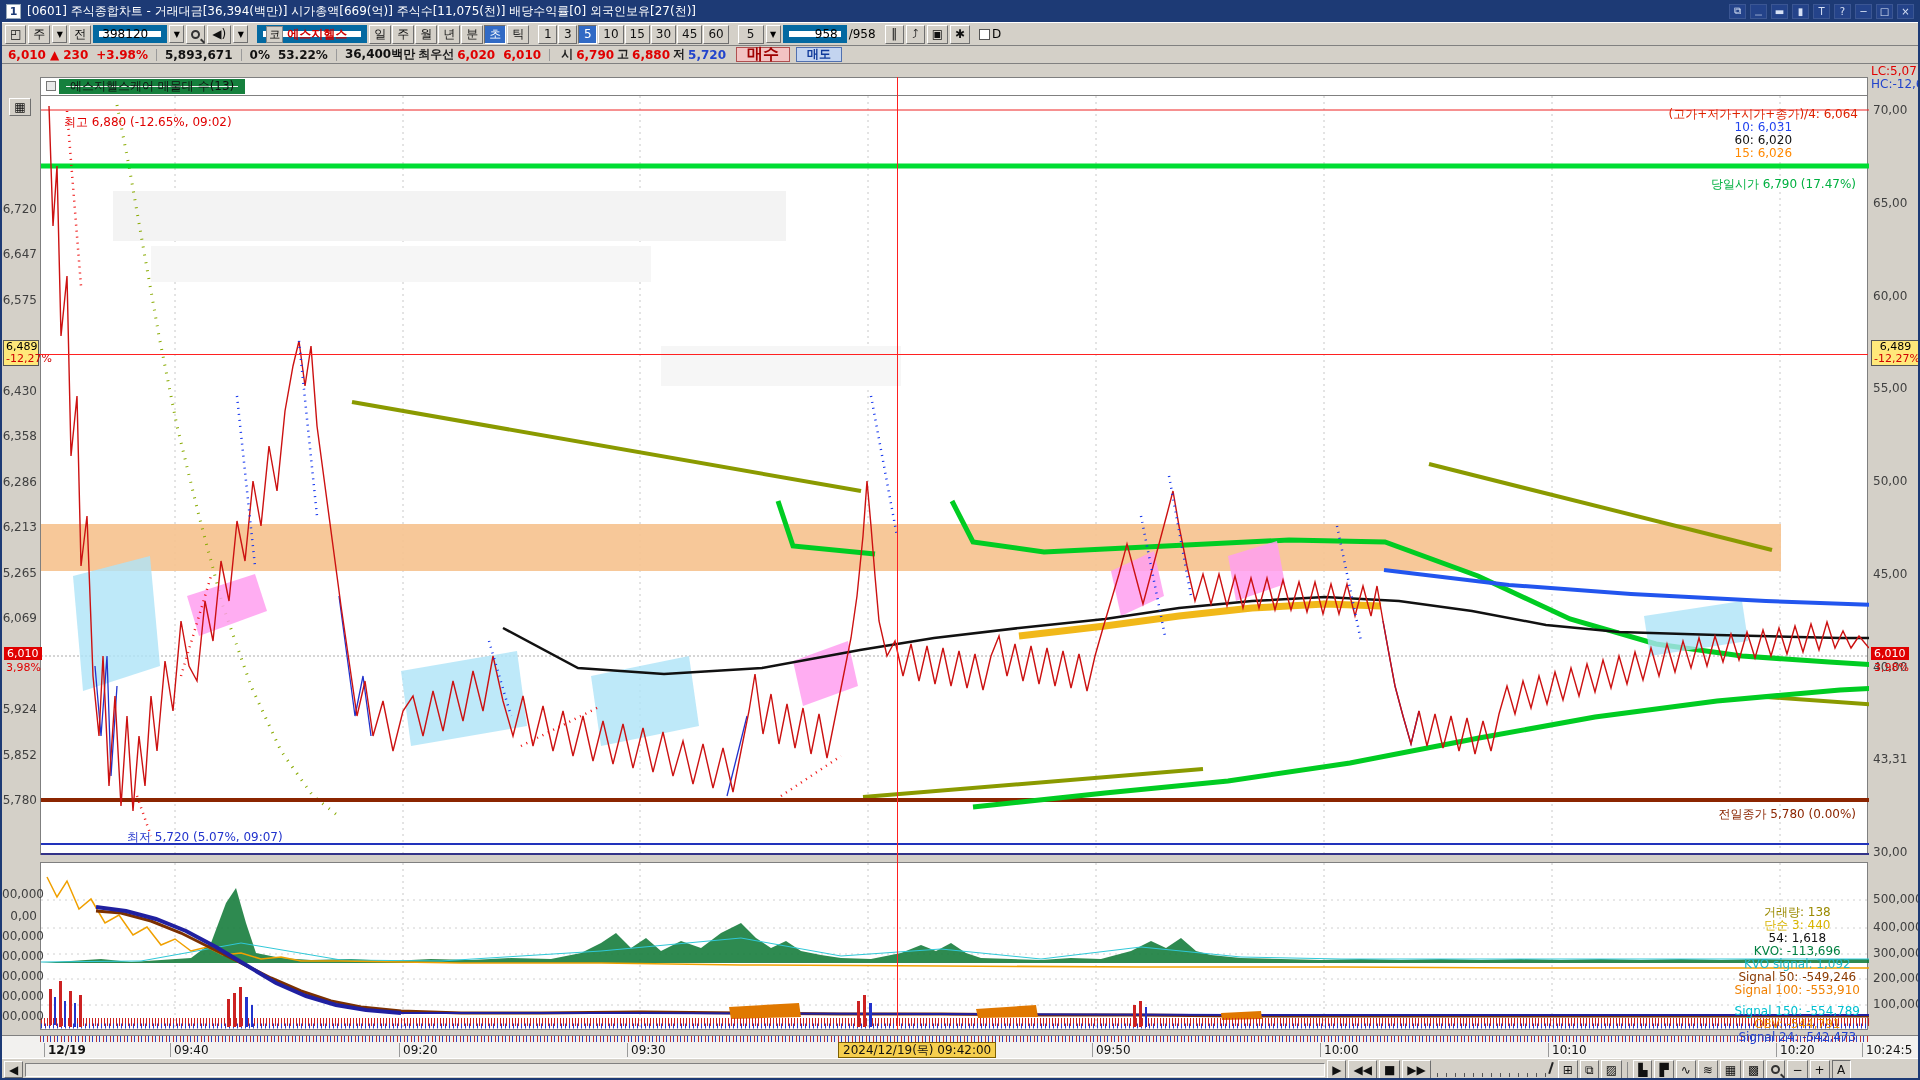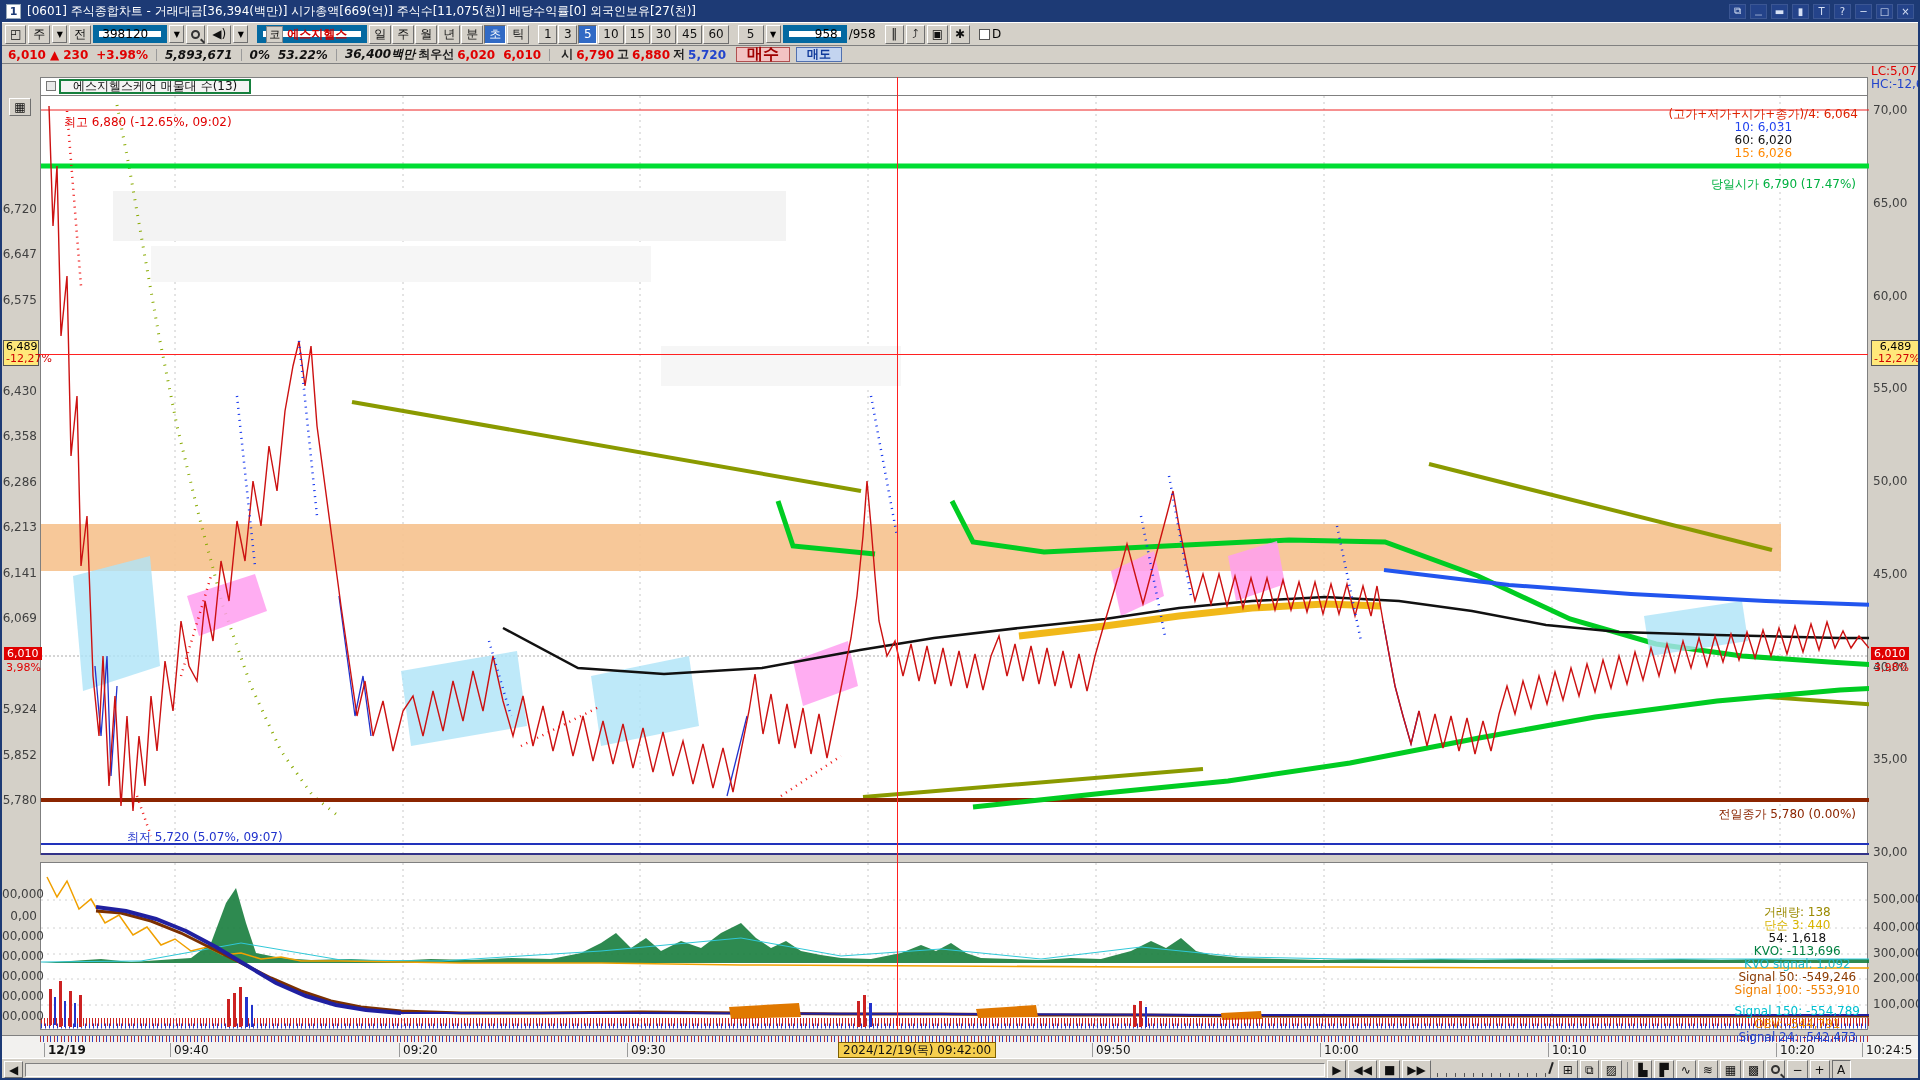--- a/index.html
+++ b/index.html
@@ -25,30 +25,30 @@
   .grp-gap { width:5px; }
   .mag { position:relative; width:9px; height:9px; border:2px solid #333; border-radius:50%; display:inline-block; }
   .mag::after { content:""; position:absolute; width:5px; height:2px; background:#333; transform:rotate(45deg); left:7px; top:8px; }
   .stockname { color:#d00000; font-weight:bold; }
   .checkbox { width:11px; height:11px; background:#fff; border:1px solid #555; display:inline-block; }
 
   
   .infobar { height:18px; background:#d4d0c8; border-bottom:1px solid #808080; display:flex; align-items:center;
              font-size:12px; font-weight:bold; padding:0 6px; white-space:nowrap; }
   .infobar .sep { width:1px; height:12px; background:#9a9a9a; margin:0 8px; }
-  .up { color:#e00000; } .dn { color:#2244cc; } .plain { color:#111;font-style:italic; }
+  .up { color:#e00000; } .dn { color:#2244cc; } .plain { color:#111; }
   .lbl { color:#222; font-weight:bold; margin:0 3px; }
   .buybtn { background:#f3c3c3; border:1px solid #b05050; color:#a00000; padding:0 10px; height:15px; display:inline-flex; align-items:center; margin-left:10px; font-size:16px;}
   .sellbtn { background:#c3d4f0; border:1px solid #5070b0; color:#103a9a; padding:0 10px; height:15px; display:inline-flex; align-items:center; margin-left:6px; font-size:12px;}
 
   
   .chart-area { position:relative; height:971px; background:#d4d0c8; font-size:12px; }
   .plot { position:absolute; left:38px; top:13px; width:1828px; height:778px; background:#fff; border:1px solid #7f7f7f; }
   .plot-strip { position:absolute; left:0; top:0; width:100%; height:18px; background:#fff; border-bottom:1px solid #808080; }
-  .overlay-label { position:absolute; left:18px; top:1px; border:2px solid #15803d; background:#f4f4f4; font-size:12px; padding:0 12px; height:15px; display:flex; align-items:center; color:#111;}
+  .overlay-label { position:absolute; left:18px; top:1px; border:7px solid #15803d; background:#f4f4f4; font-size:12px; padding:0 4px; height:15px; display:flex; align-items:center; color:#111;}
   .mini-sq { position:absolute; left:5px; top:3px; width:10px; height:10px; border:1px solid #777; background:#e8e8e8; }
   .indplot { position:absolute; left:38px; top:798px; width:1828px; height:168px; background:#fff; border:1px solid #7f7f7f; }
   svg.layer { position:absolute; left:0; top:0; }
   .axlbl { position:absolute; color:#404040; font-size:12px; line-height:12px; }
   .axlbl.left { left:0; width:35px; text-align:right; }
   .axlbl.right { left:1871px; text-align:left; }
   .gridbtn { position:absolute; left:7px; top:34px; width:22px; height:18px; }
   .badge-y { position:absolute; background:#ffe87a; border:1px solid #555; font-size:11px; line-height:12px; text-align:center; padding:0 2px; z-index:5;}
   .badge-y .pct { color:#d00000; display:block; }
   .badge-r { position:absolute; background:#e00000; color:#fff; font-size:11px; line-height:13px; padding:0 3px; z-index:5; }
@@ -292,33 +292,33 @@
     </div>
 
     <div id="axes">
         <div class="axlbl left" style="top: 139px;">6,720</div>
         <div class="axlbl left" style="top: 184px;">6,647</div>
         <div class="axlbl left" style="top: 230px;">6,575</div>
         <div class="axlbl left" style="top: 321px;">6,430</div>
         <div class="axlbl left" style="top: 366px;">6,358</div>
         <div class="axlbl left" style="top: 412px;">6,286</div>
         <div class="axlbl left" style="top: 457px;">6,213</div>
-        <div class="axlbl left" style="top: 503px;">6,141</div>
+        <div class="axlbl left" style="top: 503px;">5,265</div>
         <div class="axlbl left" style="top: 548px;">6,069</div>
         <div class="axlbl left" style="top: 639px;">5,924</div>
         <div class="axlbl left" style="top: 685px;">5,852</div>
         <div class="axlbl left" style="top: 730px;">5,780</div>
         <div class="axlbl right" style="top: 40px;">70,00</div>
         <div class="axlbl right" style="top: 133px;">65,00</div>
         <div class="axlbl right" style="top: 226px;">60,00</div>
         <div class="axlbl right" style="top: 318px;">55,00</div>
         <div class="axlbl right" style="top: 411px;">50,00</div>
         <div class="axlbl right" style="top: 504px;">45,00</div>
         <div class="axlbl right" style="top: 597px;">40,00</div>
-        <div class="axlbl right" style="top: 689px;">35,00</div>
+        <div class="axlbl right" style="top: 689px;">43,31</div>
         <div class="axlbl right" style="top: 782px;">30,00</div>
         <div class="axlbl left" style="top: 824px;">00,000</div>
         <div class="axlbl left" style="top: 846px;">0,00</div>
         <div class="axlbl left" style="top: 866px;">00,000</div>
         <div class="axlbl left" style="top: 886px;">00,000</div>
         <div class="axlbl left" style="top: 906px;">00,000</div>
         <div class="axlbl left" style="top: 926px;">00,000</div>
         <div class="axlbl left" style="top: 946px;">00,000</div>
         <div class="axlbl right" style="top: 829px;">500,000</div>
         <div class="axlbl right" style="top: 857px;">400,000</div>

